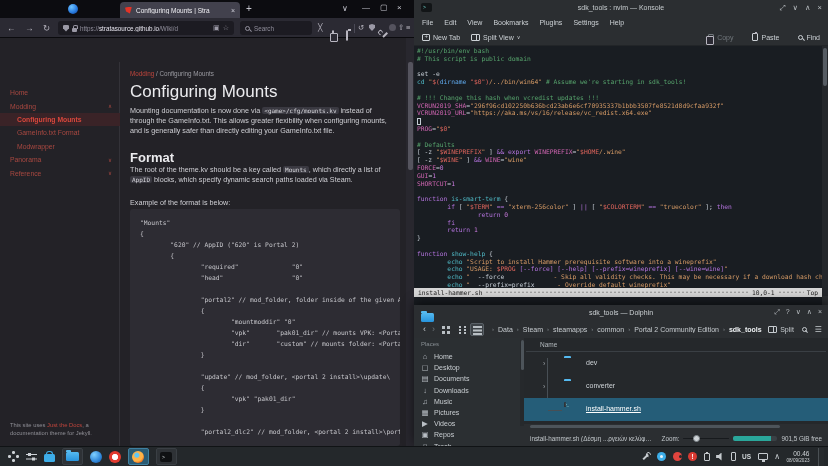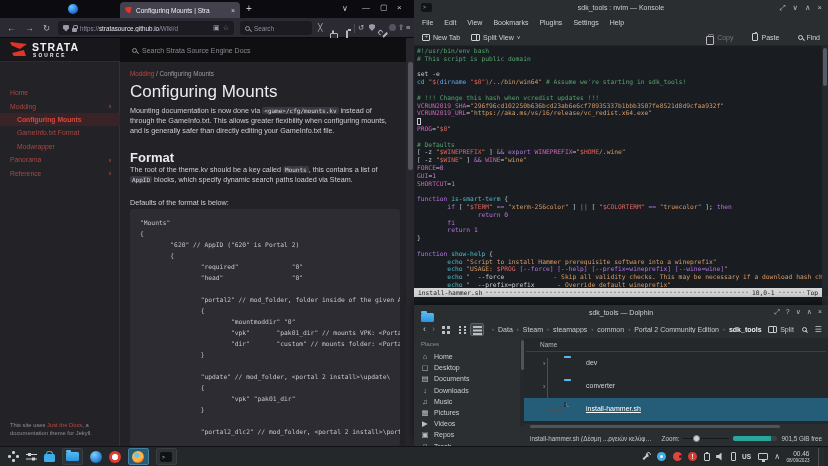--- a/index.html
+++ b/index.html
@@ -277,32 +277,20 @@
       <span class="tbico clipboard" style="left:344px;top:6px;"></span>
       <span class="vsep" style="left:354px;"></span>
       <span class="tbico" style="left:358px;">↺</span>
       <span class="tbico shield" style="left:369px;top:6px;"></span>
       <span class="tbico wrench" style="left:378px;top:5px;"></span>
       <span class="tbico extball" style="left:389px;top:6px;"></span>
       <span class="tbico" style="left:398px;">⇧</span>
       <span class="tbico" style="left:406px;">≡</span>
     </div>
 
-    <div class="site-header">
-      <span class="strata-logo">
-          <i class="p1"></i>
-          <i class="p2"></i>
-        </span>
-      <span class="strata-word">STRATA</span>
-      <span class="strata-sub">SOURCE</span>
-      <div class="searchzone">
-        <span class="mag"></span>
-        <span>Search Strata Source Engine Docs</span>
-      </div>
-    </div>
 
     <div class="docs-sidebar">
       <div id="docsnav" style="position:absolute;left:0;top:24px;width:120px;">
           <div class="nav-item">
             <span>Home</span>
           </div>
           <div class="nav-item">
             <span>Modding</span>
             <span class="chev">∧</span>
           </div>
@@ -324,22 +312,22 @@
             <span class="chev">∨</span>
           </div>
         </div>
     </div>
 
     <div class="docs-main">
       <div class="crumbs"><span class="red">Modding</span><span> / </span><span>Configuring Mounts</span></div>
       <h1 class="page-h1">Configuring Mounts</h1>
       <p class="para" id="intro-para" style="top:44px;"><span>Mounting documentation is now done via </span><span class="ic">&lt;game&gt;/cfg/mounts.kv</span><span> instead of through the GameInfo.txt. This allows greater flexibility when configuring mounts, and is generally safer than directly editing your GameInfo.txt file.</span></p>
       <h2 class="h2">Format</h2>
-      <p class="para" id="format-para" style="top:103px;"><span>The root of the theme.kv should be a key called </span><span class="ic">Mounts</span><span>, this contains a list of </span><span class="ic">AppID</span><span> blocks, which specify dynamic search paths loaded via Steam.</span></p>
-      <p class="para" style="top:136px;">Defaults of the format is below:</p>
+      <p class="para" id="format-para" style="top:103px;"><span>The root of the theme.kv should be a key called </span><span class="ic">Mounts</span><span>, which directly a list of </span><span class="ic">AppID</span><span> blocks, which specify dynamic search paths loaded via Steam.</span></p>
+      <p class="para" style="top:136px;">Example of the format is below:</p>
       <div class="codeblock">
         <pre id="kv-code">"Mounts"
 {
         "620" // AppID ("620" is Portal 2)
         {
                 "required"              "0"
                 "head"                  "0"
 
                 "portal2" // mod_folder, folder inside of the given AppID (Porta
                 {

